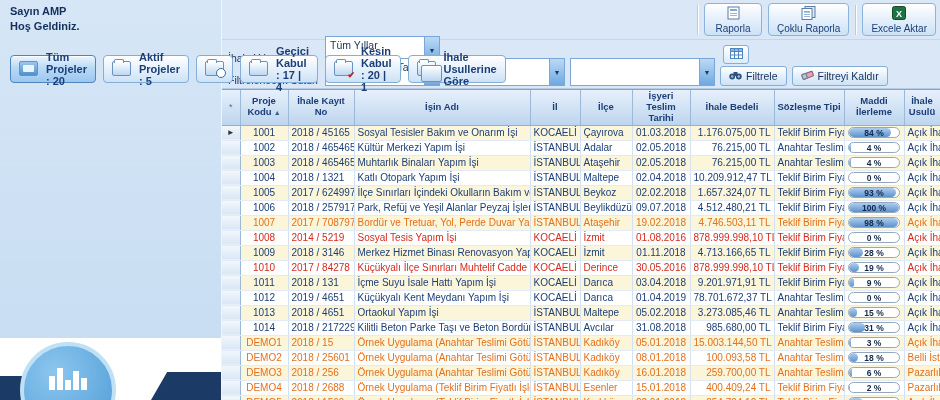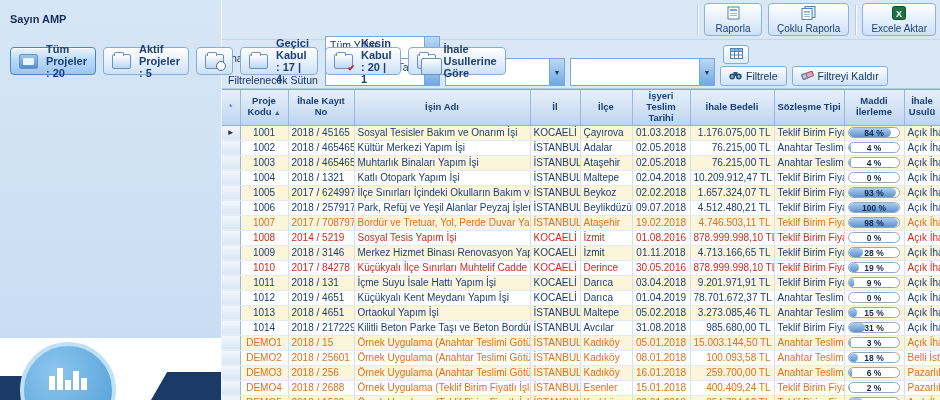--- a/index.html
+++ b/index.html
@@ -1,21 +1,21 @@
 <!DOCTYPE html>
 <html><head>
 <meta charset="utf-8">
 <style>
   *{margin:0;padding:0;box-sizing:border-box}
   html,body{width:940px;height:400px;overflow:hidden}
   body{font-family:"Liberation Sans",sans-serif;background:#d9e7f6;color:#1c3e77;font-size:11px}
   .app{display:flex;width:940px;height:400px}
 
   
-  .sidebar{width:222px;flex:none;background:linear-gradient(#d6e6f6,#c6dcf2);position:relative;padding:12px 8px 0 10px;border-right:1px solid #eef5fc}
+  .sidebar{width:222px;flex:none;background:linear-gradient(#d6e6f6,#c6dcf2);position:relative;padding:4px 8px 0 10px;border-right:1px solid #eef5fc}
   .greeting{font-weight:bold;font-size:11px;line-height:1.4;margin-bottom:20px;color:#13305c}
   .nav{display:flex;flex-direction:row;gap:7px;position:relative;z-index:2}
   .side-btn{display:flex;align-items:center;gap:8px;height:28px;padding:0 8px;border:1px solid #85aed7;border-radius:4px;
     background:linear-gradient(#ffffff,#e9f2fc 45%,#cde2f6);font-weight:bold;font-size:11px;color:#1c3e77;cursor:pointer;text-align:left;
     font-family:"Liberation Sans",sans-serif;box-shadow:inset 0 1px 0 rgba(255,255,255,.9)}
   .side-btn.active{background:linear-gradient(#ecf5fe,#badaf6 45%,#9cc7ef);border-color:#4f85bd}
   .ico{width:19px;height:15px;flex:none;border:1px solid #6a92bf;border-radius:2px;background:linear-gradient(#ffffff,#bcd7f1);position:relative}
   .ico-win{background:linear-gradient(#9ec7ee,#4f90cf)}
   .ico-win::after{content:"";position:absolute;left:3px;top:3px;right:3px;bottom:3px;background:#eaf4fd;border-radius:1px}
   .ico-folder::before,.ico-clock::before,.ico-check::before,.ico-multi::before{content:"";position:absolute;top:-3px;left:1px;width:8px;height:3px;background:#fff;border:1px solid #6a92bf;border-bottom:none;border-radius:2px 2px 0 0}
@@ -74,20 +74,21 @@
   .plabel{position:absolute;inset:0;text-align:center;font-size:8.5px;line-height:10px;color:#12284a;font-weight:bold}
 </style>
 </head>
 <body>
 
 <div class="app">
 
   <aside class="sidebar">
     <div class="greeting">
       <div>Sayın AMP</div>
+      <div>Hoş Geldiniz.</div>
     </div>
     <div class="nav">
         <button class="side-btn active">
           <span class="ico ico-win"></span>
           <span>Tüm Projeler : 20</span>
         </button>
         <button class="side-btn">
           <span class="ico ico-folder"></span>
           <span>Aktif Projeler : 5</span>
         </button>

